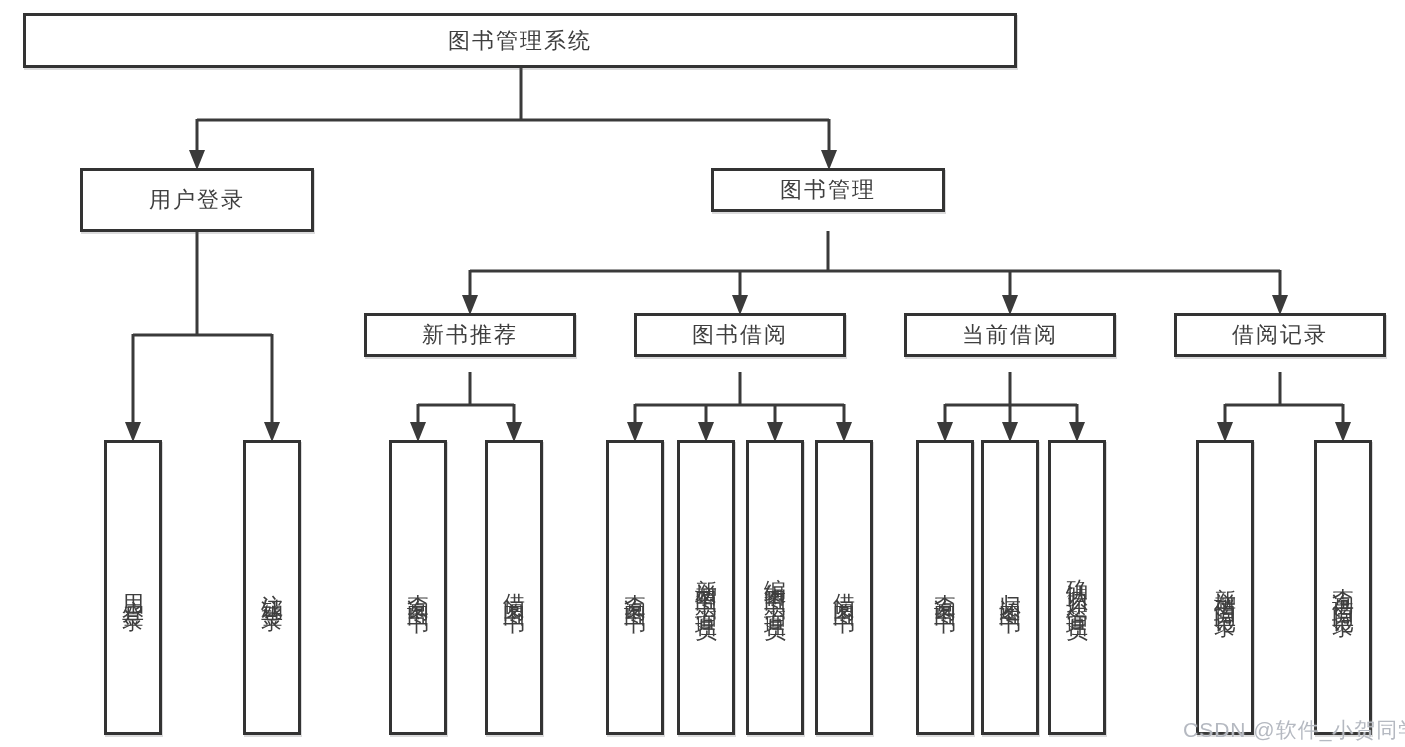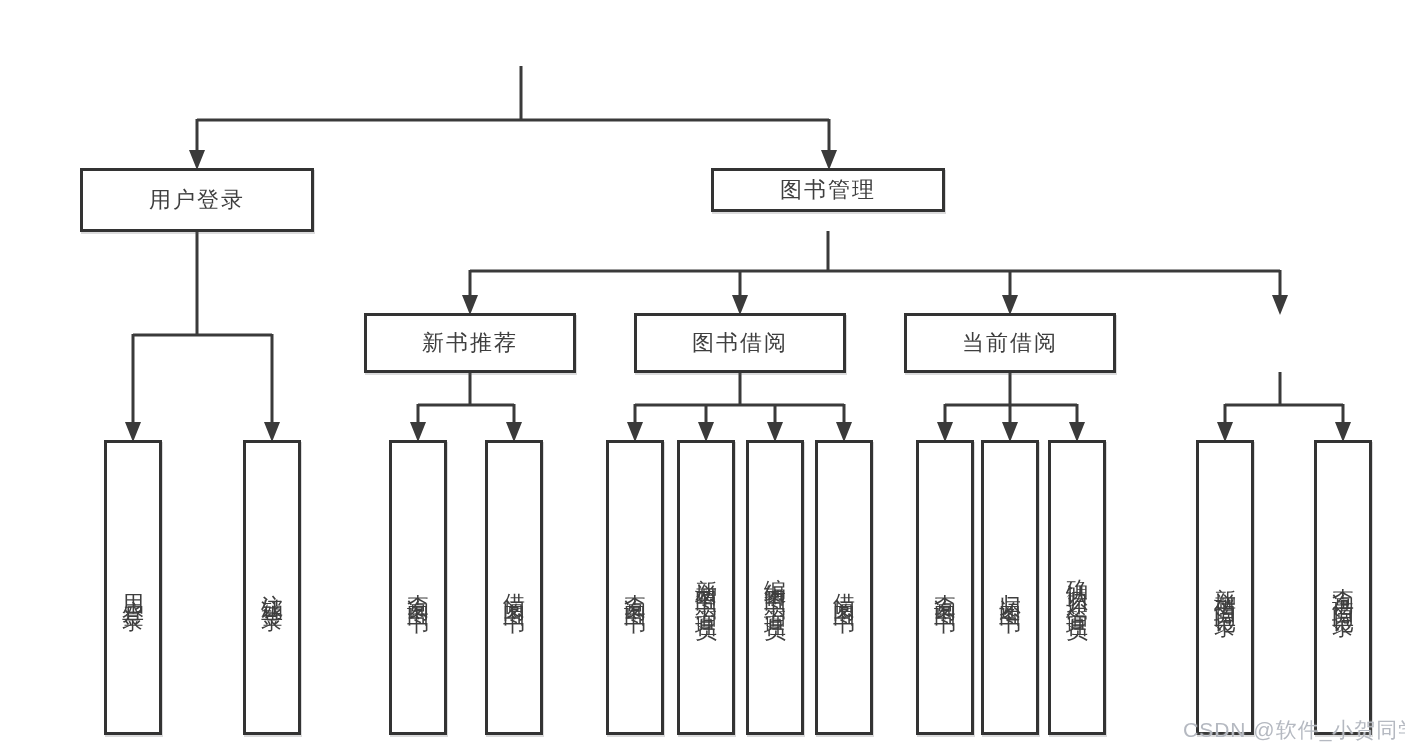--- a/index.html
+++ b/index.html
@@ -45,21 +45,21 @@
     text-orientation: mixed;
     font-size: 22px;
     letter-spacing: 6px;
     line-height: 1;
     white-space: nowrap;
   }
   
   .root-box   { left: 23px;  top: 13px;  width: 994px; height: 55px; }
   .l2-a       { left: 80px;  top: 168px; width: 234px; height: 64px; }
   .l2-b       { left: 711px; top: 168px; width: 234px; height: 44px; }
-  .l3         { top: 313px; width: 212px; height: 60px; }
+  .l3         { top: 313px; width: 212px; height: 44px; }
   .l3-1 { left: 364px; }
   .l3-2 { left: 634px; }
   .l3-3 { left: 904px; text-align: center; }
   .l3-4 { left: 1174px; }
   .leaf { top: 440px; width: 58px; height: 295px; }
   .lf-1  { left: 104px; }
   .lf-2  { left: 243px; }
   .lf-3  { left: 389px; }
   .lf-4  { left: 485px; }
   .lf-5  { left: 606px; }
@@ -144,37 +144,43 @@
 
     <g stroke="#3a3a3a" stroke-width="3" fill="none">
       <path d="M1280,372 V405 M1225,405 H1343 M1225,404 V424 M1343,404 V424"></path>
     </g>
     <g fill="#3a3a3a" stroke="none">
       <polygon points="1217,422 1233,422 1225,442"></polygon>
       <polygon points="1335,422 1351,422 1343,442"></polygon>
     </g>
   </svg>
 
+  <div class="node root-box">
+    <span class="hlabel">图书管理系统</span>
+  </div>
 
   <div class="node l2-a">
     <span class="hlabel">用户登录</span>
   </div>
   <div class="node l2-b">
     <span class="hlabel">图书管理</span>
   </div>
 
   <div class="node l3 l3-1">
     <span class="hlabel">新书推荐</span>
   </div>
   <div class="node l3 l3-2">
     <span class="hlabel">图书借阅</span>
   </div>
   <div class="node l3 l3-3">
     <span class="hlabel">当前借阅</span>
   </div>
+  <div class="node l3 l3-4">
+    <span class="hlabel">借阅记录</span>
+  </div>
 
   <div class="node leaf lf-1">
     <span class="vlabel">用户登录</span>
   </div>
   <div class="node leaf lf-2">
     <span class="vlabel">注销登录</span>
   </div>
 
   <div class="node leaf lf-3">
     <span class="vlabel">查询图书</span>

